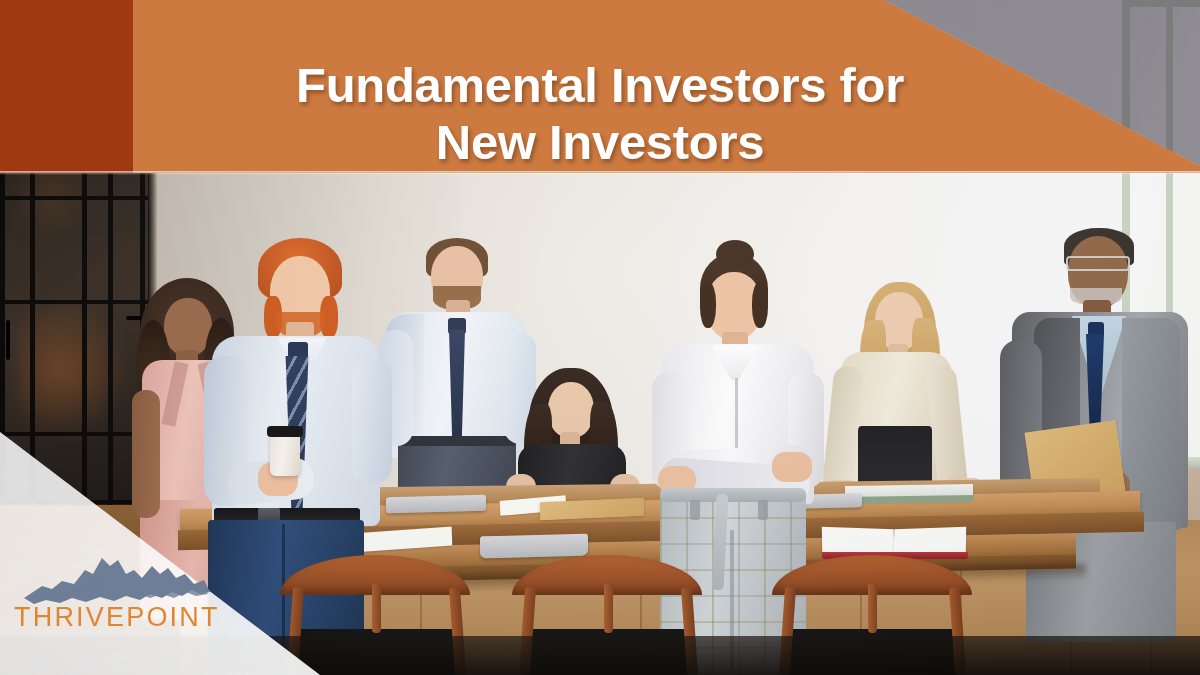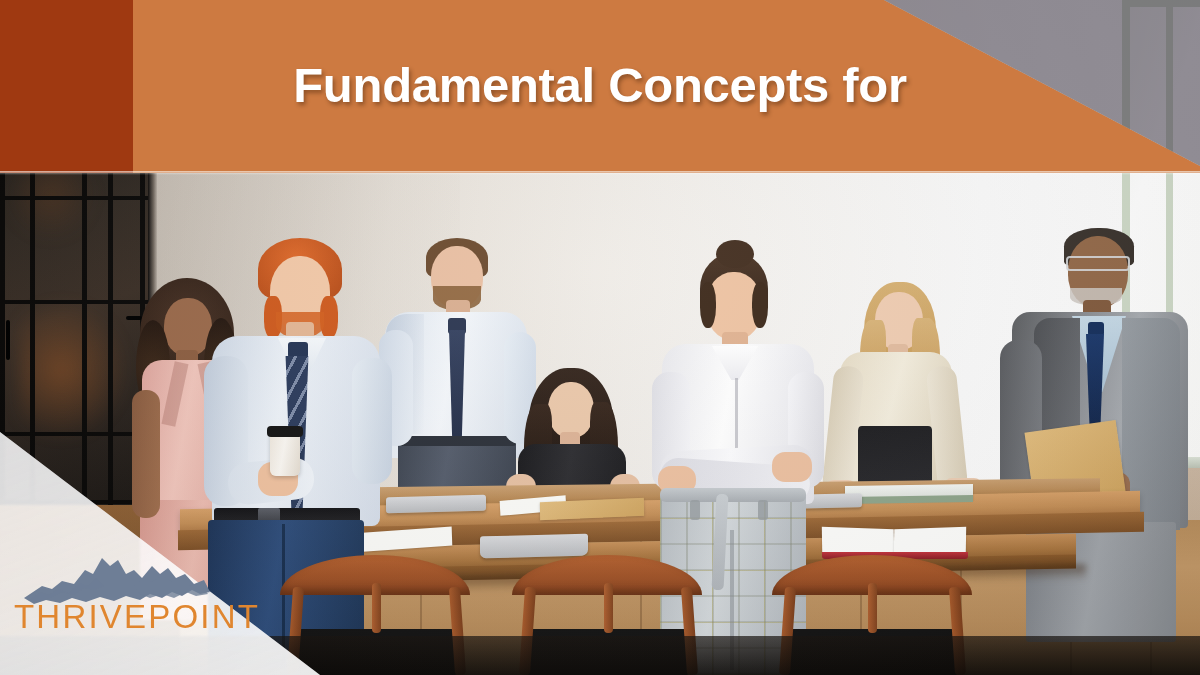--- a/index.html
+++ b/index.html
@@ -134,21 +134,21 @@
   .logo-panel{position:absolute;left:0;top:400px;width:340px;height:275px;
         clip-path:polygon(0 32px, 320px 275px, 0 275px);
         background:linear-gradient(145deg,rgba(255,255,255,.74),rgba(255,255,255,.88));
         backdrop-filter:blur(1px);}
   .logo-panel2{position:absolute;left:0;top:400px;width:340px;height:275px;
         clip-path:polygon(0 32px, 320px 275px, 0 275px);
         background:linear-gradient(160deg,rgba(244,244,246,.50),rgba(255,255,255,.30));}
   .logo{position:absolute;left:14px;top:548px;width:210px;}
   .logo-mtn{display:block;width:190px;height:58px;margin-left:8px;}
   .logo-name{display:block;margin-top:-4px;color:#e0862f;
-        font-size:33px;font-weight:400;letter-spacing:2.2px;line-height:30px;}
+        font-size:27px;font-weight:400;letter-spacing:2.2px;line-height:30px;}
   .logo-sub{display:block;margin-top:1px;color:#6a6a70;
         font-size:14px;font-weight:400;letter-spacing:8.5px;line-height:18px;}
 </style>
 </head>
 <body>
 
 <div class="slide">
 
   <div class="photo">
 
@@ -385,21 +385,22 @@
     <div class="floor-dark"></div>
     <div class="photo-soft"></div>
   </div>
 
   <div class="banner-solid"></div>
   <div class="banner-left-tint"></div>
   <div class="banner-gray"></div>
   <div class="banner-underline"></div>
 
   <h1 class="title">
-    <span>Fundamental Concepts for</span>
+    <span>Fundamental Investors for</span>
+    <span class="l2">New Investors</span>
   </h1>
 
   <div class="logo-panel"></div>
   <div class="logo-panel2"></div>
 
   <div class="logo">
     <svg class="logo-mtn" viewBox="0 0 190 58" aria-hidden="true">
       <path fill="#6E7E96" d="M2 50 L20 38 L30 41 L40 33 L52 36 L63 22 L71 26 L80 10 L88 18 L96 12 L104 26
                                L112 22 L120 30 L130 18 L138 26 L146 20 L154 30 L163 26 L172 36 L182 32 L188 44
                                L178 46 L170 42 L160 48 L150 44 L140 50 L128 46 L118 52 L104 48 L92 53 L78 49

